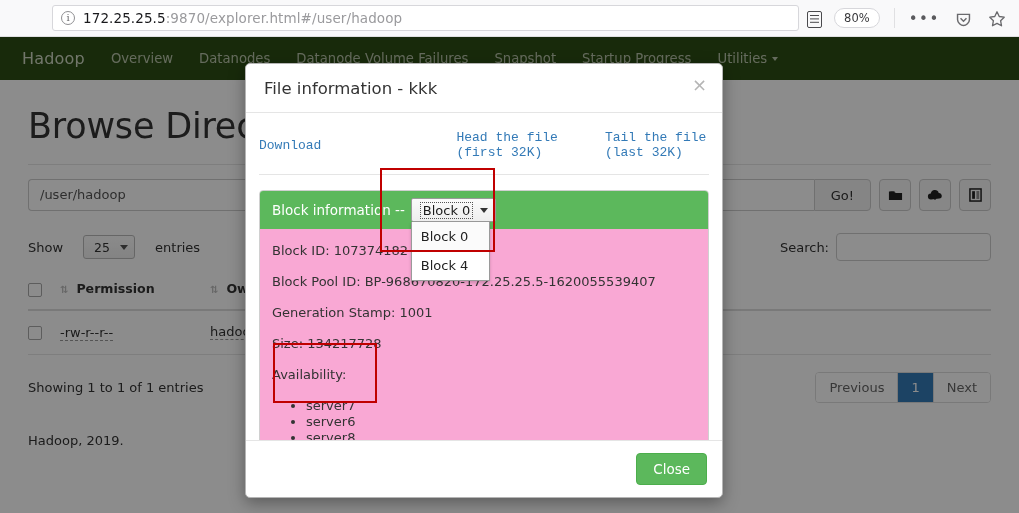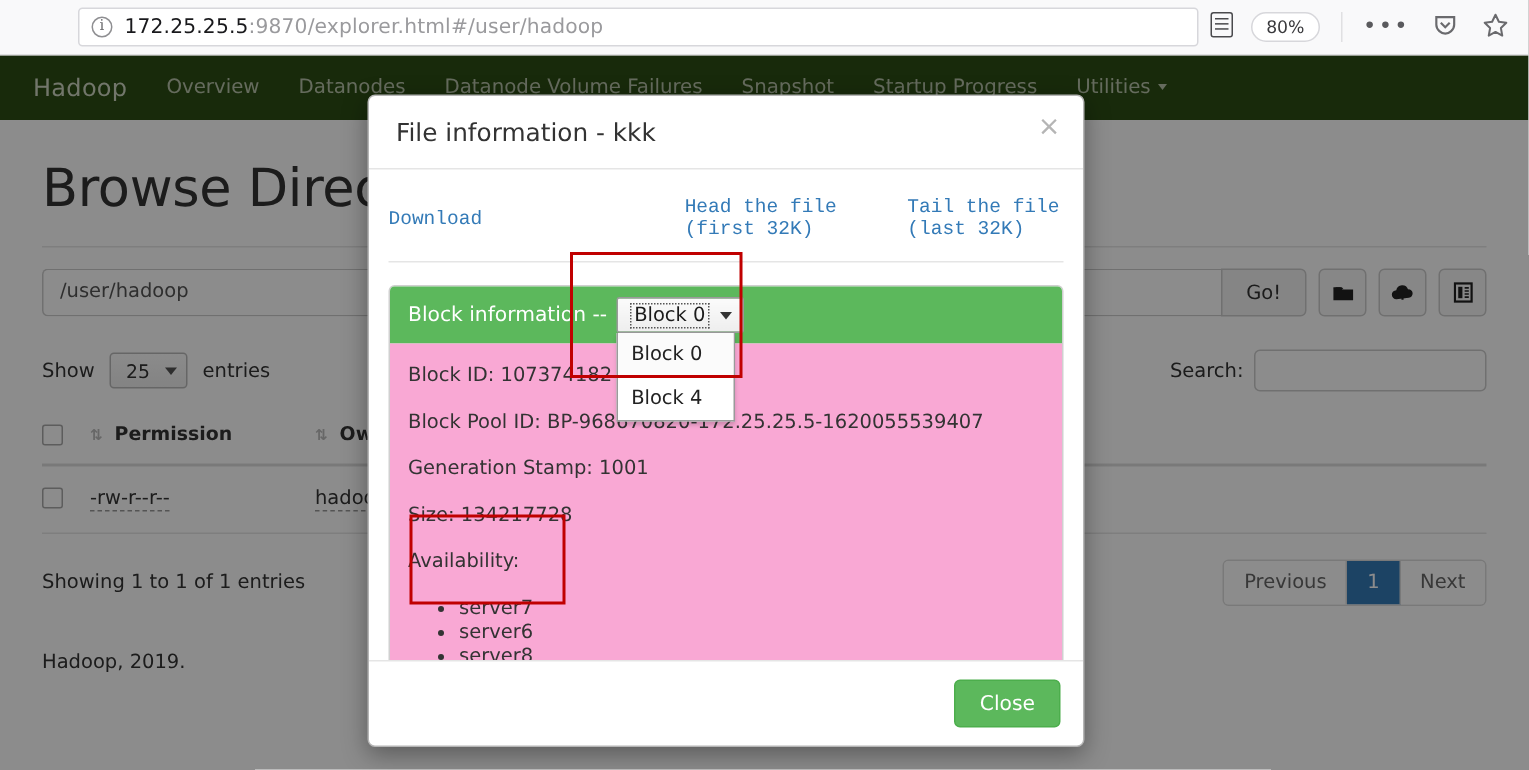--- a/index.html
+++ b/index.html
@@ -24,21 +24,21 @@
     margin-left:42px; margin-right:4px;
   }
   .info-icon{
     width:14px;height:14px;border:1.3px solid #8f8f92;border-radius:50%;
     display:inline-flex;align-items:center;justify-content:center;
     font-size:10px;color:#6a6a6d;margin-right:8px;flex:0 0 auto;
     font-family:"DejaVu Serif", serif; line-height:1;
   }
   .url-text{font-size:13.5px;color:#9a9a9d;letter-spacing:0.1px;white-space:nowrap;}
   .url-text b{color:#19191c;font-weight:400;}
-  .chrome-icons{display:flex;align-items:flex-start;gap:3px;}
+  .chrome-icons{display:flex;align-items:flex-end;gap:3px;}
   .reader-icon{
     width:15px;height:17px;border:1.6px solid #4a4a4d;border-radius:2px;
     margin:0 9px 0 4px; position:relative; flex:0 0 auto;
   }
   .reader-icon:before{
     content:""; position:absolute; left:2px; top:2.5px; right:2px; height:1.4px;
     background:#4a4a4d; box-shadow:0 3.4px 0 #4a4a4d, 0 6.8px 0 #4a4a4d;
   }
   .zoom-pill{
     border:1px solid #d7d7db;border-radius:11px;background:#fff;
@@ -83,21 +83,21 @@
   }
   .icon-btn{
     height:32px;width:32px;border:1px solid #cccccc;background:#f6f6f6;border-radius:4px;
     margin-left:8px; display:flex;align-items:center;justify-content:center;
   }
   .icon-btn:first-of-type{margin-left:22px;}
 
   .show-row{display:flex;align-items:center;margin-top:22px;}
   .show-label{font-size:13px;color:#333;}
   .mini-select{
-    margin:0 10px; height:24px; border:1px solid #bbb; border-radius:3px;
+    margin:0 20px; height:24px; border:1px solid #bbb; border-radius:3px;
     background:linear-gradient(#fdfdfd,#efefef); font-size:12.5px;color:#333;
     padding:0 20px 0 10px; display:flex;align-items:center;position:relative;min-width:52px;
   }
   .mini-select .arr{
     position:absolute; right:6px; top:50%; margin-top:-2px;
     width:0;height:0;border-left:4px solid transparent;border-right:4px solid transparent;
     border-top:5px solid #555;
   }
   .search-wrap{margin-left:auto;display:flex;align-items:center;}
   .search-label{font-size:13px;color:#333;margin-right:7px;}

